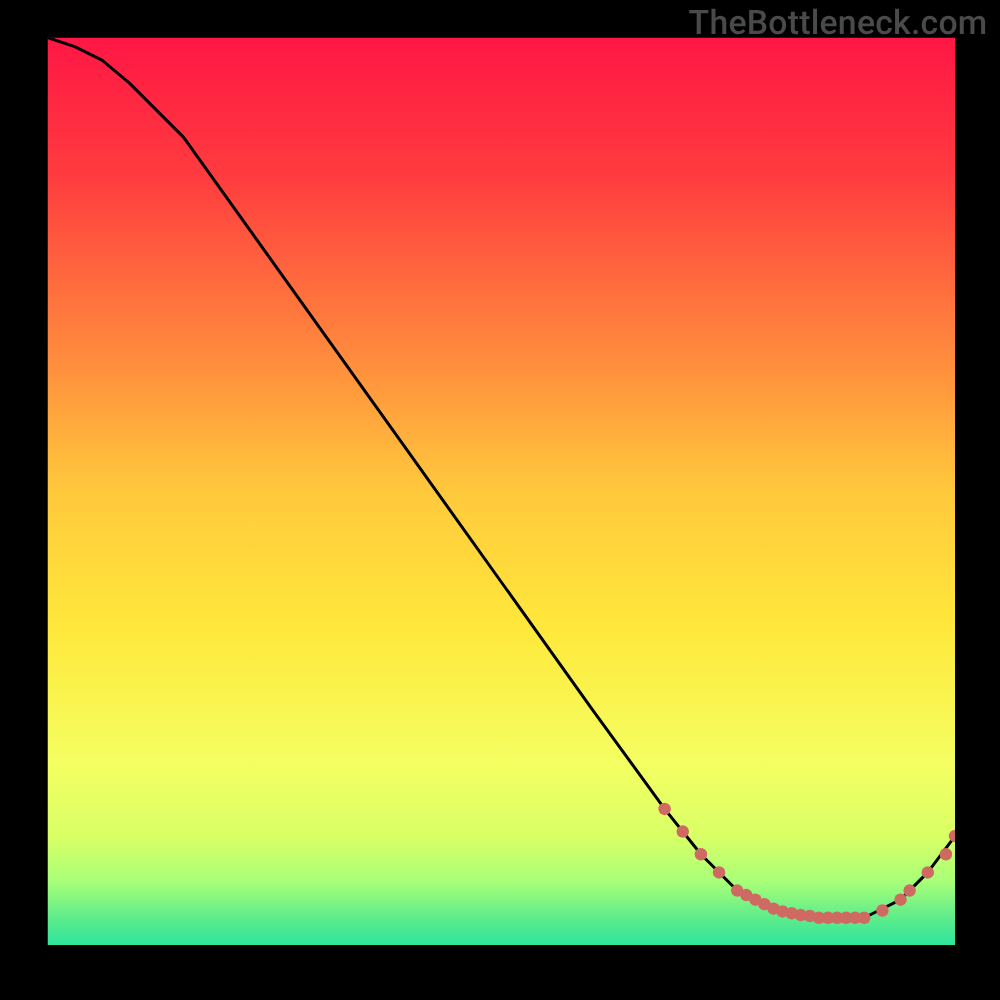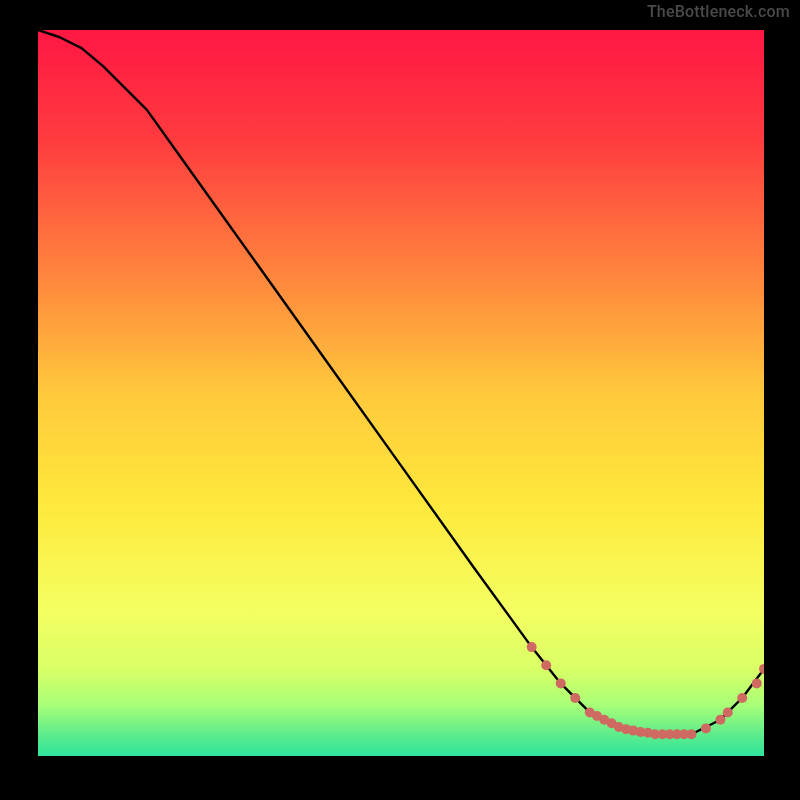--- a/index.html
+++ b/index.html
@@ -17,21 +17,21 @@
     top: 0;
     width: 800px;
     height: 800px;
     background: #000;
   }
   .watermark {
     position: absolute;
     top: 2px;
     right: 10px;
     color: #4a4a4a;
-    font-size: 16px;
+    font-size: 27px;
     font-weight: 500;
     letter-spacing: 0.2px;
   }
   .plot {
     position: absolute;
     left: 38px;
     top: 30px;
     width: 726px;
     height: 726px;
   }

